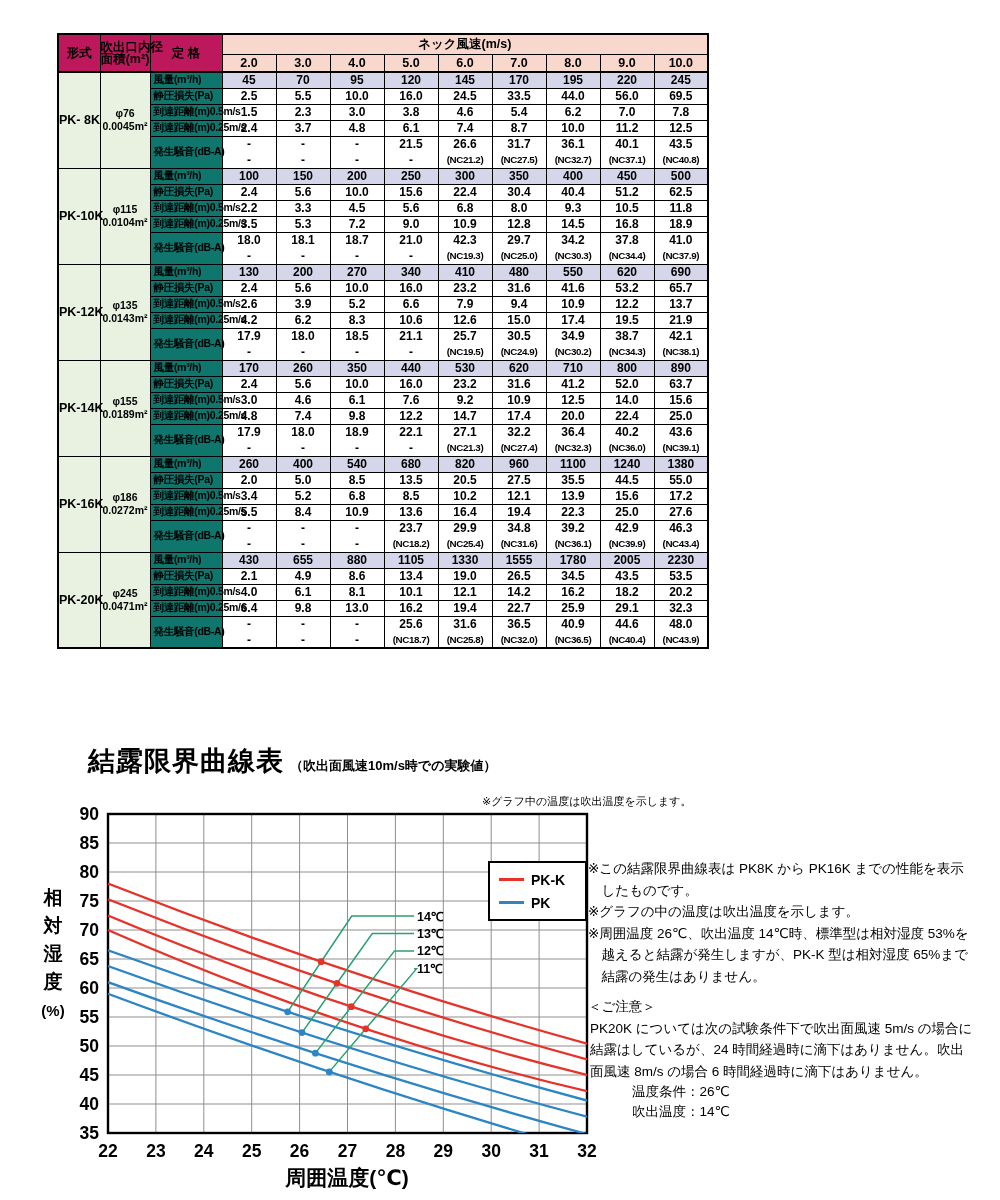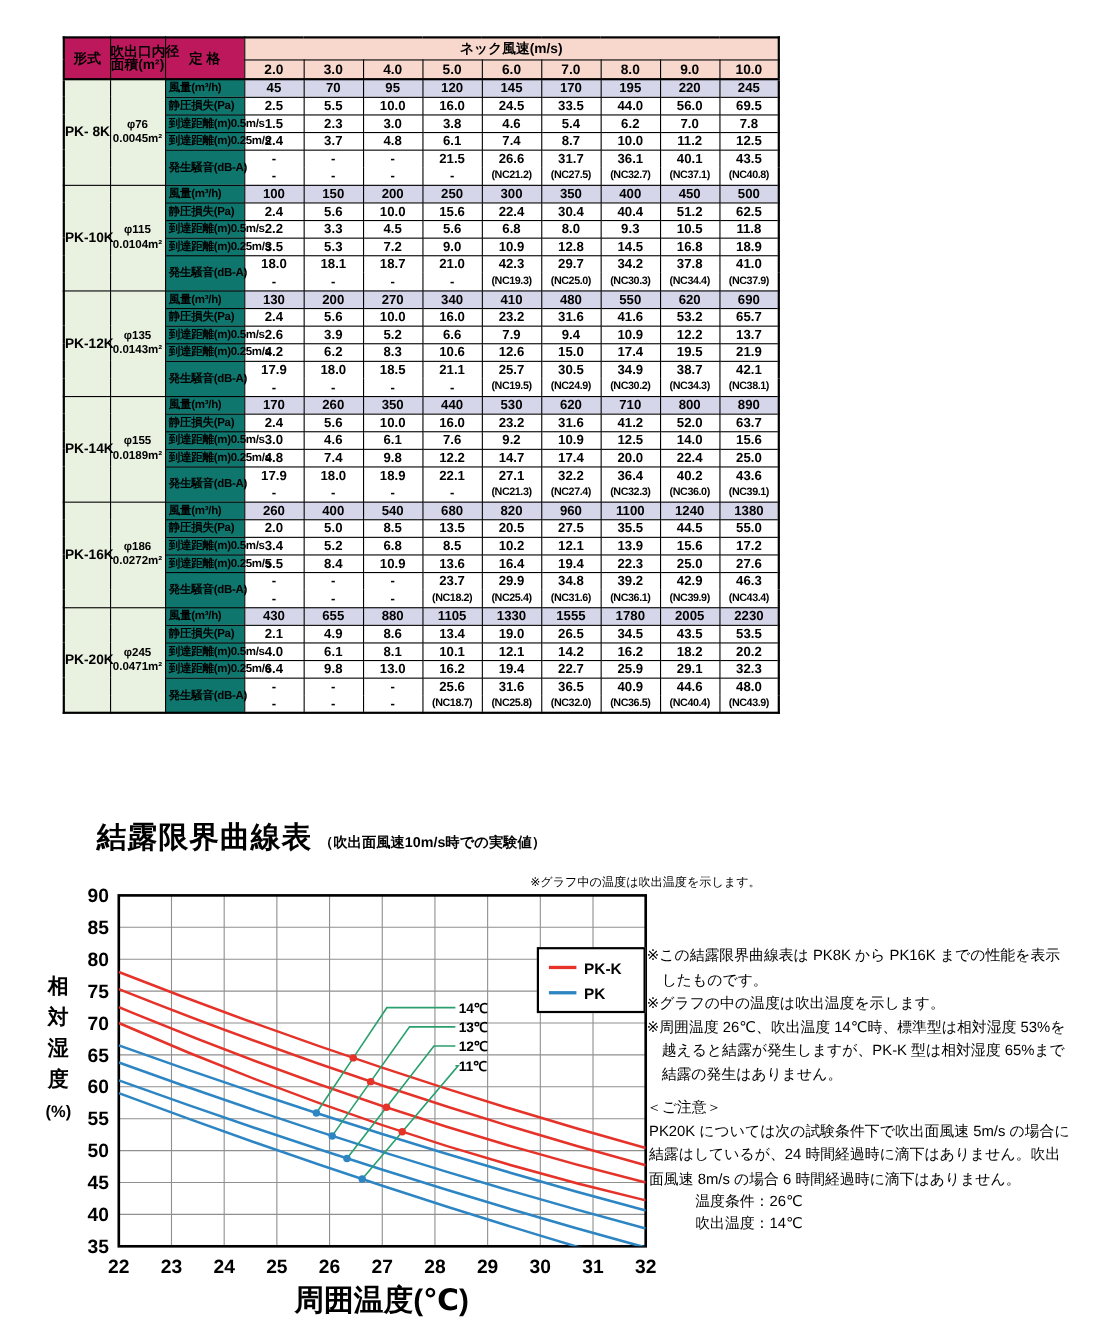--- a/index.html
+++ b/index.html
@@ -33,21 +33,21 @@
 
   
   .chart-title-row{position:absolute;left:88px;top:743px;display:flex;align-items:baseline;gap:6px;}
   .ct{font-size:27px;font-weight:700;letter-spacing:1px;}
   .cs{font-size:13px;font-weight:700;}
   .chart-note{position:absolute;left:437px;top:794px;font-size:11px;font-weight:400;margin-left:45px;}
   #chart-svg{position:absolute;left:0;top:740px;}
   #ylabel{position:absolute;left:40px;top:884px;width:26px;text-align:center;}
   #ylchars div{font-size:19px;font-weight:700;line-height:28px;}
   .yunit{font-size:15px;font-weight:700;margin-top:6px;}
-  .xlabel{position:absolute;left:240px;top:1164px;width:214px;text-align:center;font-size:27px;font-weight:700;}
+  .xlabel{position:absolute;left:240px;top:1164px;width:214px;text-align:center;font-size:21px;font-weight:700;}
   #legend{position:absolute;left:488px;top:861px;width:86px;border:2px solid #000;background:#fff;padding:5px 0 5px 9px;}
   .legrow{display:flex;align-items:center;gap:7px;height:23px;}
   .legline{display:inline-block;width:25px;height:3px;}
   .leglab{font-size:14px;font-weight:700;}
 
   
   #sidenotes{position:absolute;left:588px;top:858px;width:386px;font-size:13.5px;line-height:21.5px;}
   #sidenotes p{margin:0;padding-left:1em;text-indent:-1em;}
   #sidenotes .caution-title{margin-top:9px;padding-left:0;text-indent:0;}
   #sidenotes .caution-body{padding-left:2px;text-indent:0;}

